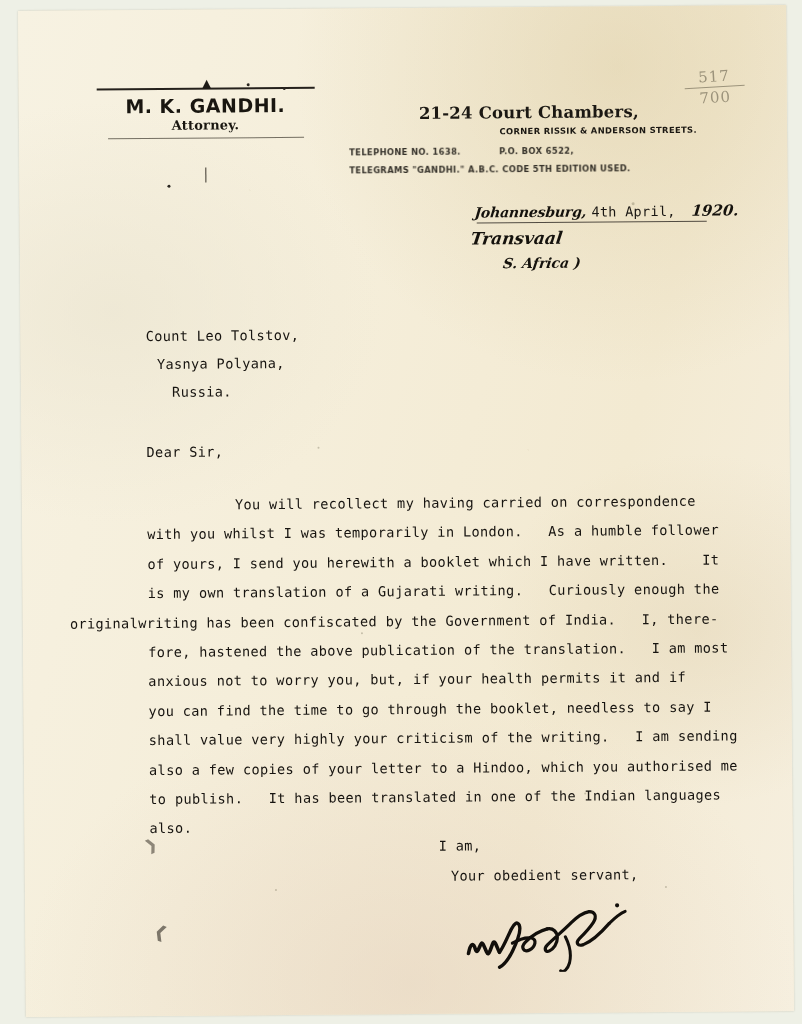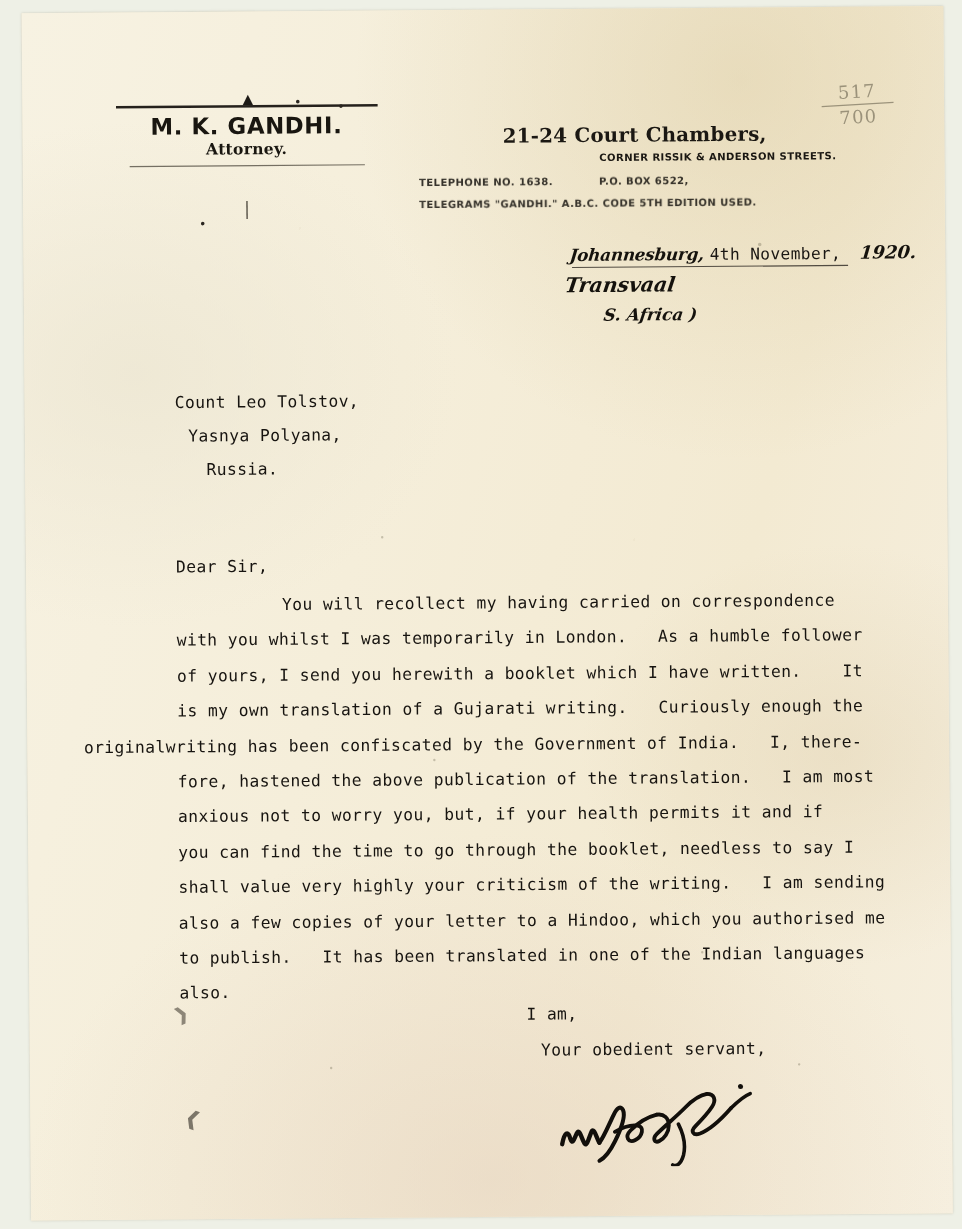--- a/index.html
+++ b/index.html
@@ -130,21 +130,21 @@
     font-size:13.6px;
     letter-spacing:.35px;
     color:#171410;
     white-space:pre;
   }
   .addr-block{position:absolute;left:125px;top:312px;}
   .addr-block .tw{line-height:28px;}
   .a2{padding-left:11px;}
   .a3{padding-left:26px;}
 
-  .salutation{position:absolute;left:125px;top:455px;}
+  .salutation{position:absolute;left:125px;top:434px;}
   .body{position:absolute;left:125px;top:481px;}
   .body .ln{line-height:29.4px;}
   .ln.indent{padding-left:88px;}
   .ln.outdent{margin-left:-78px;}
 
   .closing{position:absolute;left:414px;top:823px;}
   .closing .ln{line-height:30px;}
   .cl2{padding-left:12px;}
 
   
@@ -198,21 +198,21 @@
           <span class="blur">P.O. BOX 6522,</span>
         </div>
         <div class="lh-contact">
           <span class="blur">TELEGRAMS "GANDHI." A.B.C. CODE 5TH EDITION USED.</span>
         </div>
       </div>
 
       <div class="dateline">
         <div class="dl-row">
           <span class="hand dl-city">Johannesburg,</span>
-          <span class="dl-typed">4th November,</span>
+          <span class="dl-typed">4th April,</span>
           <span class="hand dl-year">1920.</span>
         </div>
         <div class="dl-underline"></div>
         <div class="hand dl-l2">Transvaal</div>
         <div class="hand dl-l3">S. Africa )</div>
       </div>
 
       <div class="addr-block">
         <div class="tw">Count Leo Tolstov,</div>
         <div class="tw a2">Yasnya Polyana,</div>

